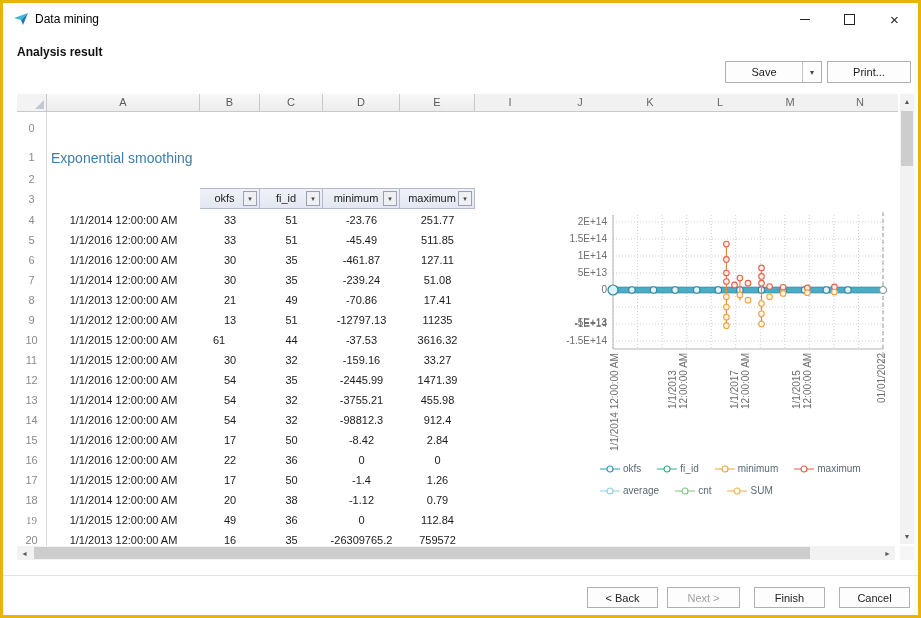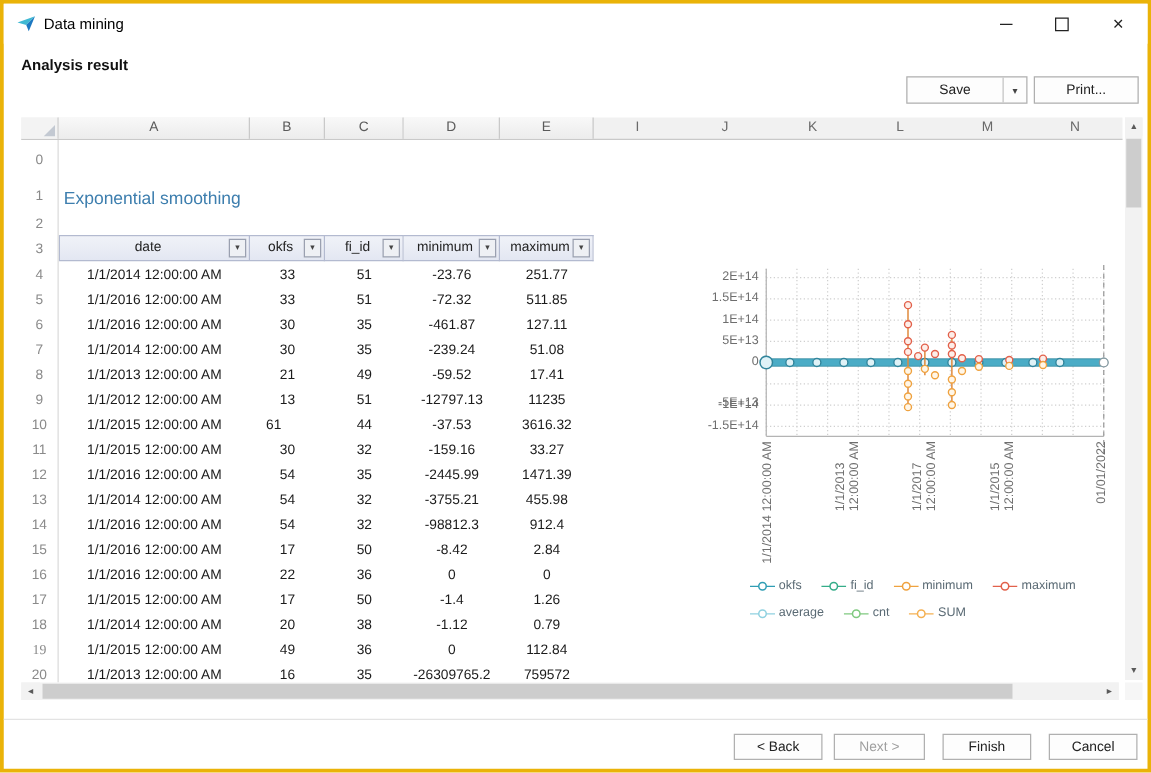--- a/index.html
+++ b/index.html
@@ -141,58 +141,57 @@
       <div class="rn" style="height: 20px; line-height: 20px;">15</div>
       <div class="rn" style="height: 20px; line-height: 20px;">16</div>
       <div class="rn" style="height: 20px; line-height: 20px;">17</div>
       <div class="rn" style="height: 20px; line-height: 20px;">18</div>
       <div class="rn" style="height: 20px; line-height: 20px; font-family: Liberation Serif, serif;">19</div>
       <div class="rn" style="height: 20px; line-height: 20px;">20</div>
     </div>
 
   <div id="cells">
       <div class="subt">Exponential smoothing</div>
-      <div class="fhead first" style="left: 0px; width: 153px;"><span class="fht">date</span><div class="fbtn">▾</div></div>
       <div class="fhead" style="left: 153px; width: 60px;"><span class="fht">okfs</span><div class="fbtn">▾</div></div>
       <div class="fhead" style="left: 213px; width: 63px;"><span class="fht">fi_id</span><div class="fbtn">▾</div></div>
       <div class="fhead" style="left: 276px; width: 77px;"><span class="fht">minimum</span><div class="fbtn">▾</div></div>
       <div class="fhead" style="left: 353px; width: 75px;"><span class="fht">maximum</span><div class="fbtn">▾</div></div>
       <div class="drow" style="top: 98px;">
         <div class="dcell" style="left: 0px; width: 153px;">1/1/2014 12:00:00 AM</div>
         <div class="dcell" style="left: 153px; width: 60px;">33</div>
         <div class="dcell" style="left: 213px; width: 63px;">51</div>
         <div class="dcell" style="left: 276px; width: 77px;">-23.76</div>
         <div class="dcell" style="left: 353px; width: 75px;">251.77</div>
       </div>
       <div class="drow" style="top: 118px;">
         <div class="dcell" style="left: 0px; width: 153px;">1/1/2016 12:00:00 AM</div>
         <div class="dcell" style="left: 153px; width: 60px;">33</div>
         <div class="dcell" style="left: 213px; width: 63px;">51</div>
-        <div class="dcell" style="left: 276px; width: 77px;">-72.32</div>
+        <div class="dcell" style="left: 276px; width: 77px;">-45.49</div>
         <div class="dcell" style="left: 353px; width: 75px;">511.85</div>
       </div>
       <div class="drow" style="top: 138px;">
         <div class="dcell" style="left: 0px; width: 153px;">1/1/2016 12:00:00 AM</div>
         <div class="dcell" style="left: 153px; width: 60px;">30</div>
         <div class="dcell" style="left: 213px; width: 63px;">35</div>
         <div class="dcell" style="left: 276px; width: 77px;">-461.87</div>
         <div class="dcell" style="left: 353px; width: 75px;">127.11</div>
       </div>
       <div class="drow" style="top: 158px;">
         <div class="dcell" style="left: 0px; width: 153px;">1/1/2014 12:00:00 AM</div>
         <div class="dcell" style="left: 153px; width: 60px;">30</div>
         <div class="dcell" style="left: 213px; width: 63px;">35</div>
         <div class="dcell" style="left: 276px; width: 77px;">-239.24</div>
         <div class="dcell" style="left: 353px; width: 75px;">51.08</div>
       </div>
       <div class="drow" style="top: 178px;">
         <div class="dcell" style="left: 0px; width: 153px;">1/1/2013 12:00:00 AM</div>
         <div class="dcell" style="left: 153px; width: 60px;">21</div>
         <div class="dcell" style="left: 213px; width: 63px;">49</div>
-        <div class="dcell" style="left: 276px; width: 77px;">-59.52</div>
+        <div class="dcell" style="left: 276px; width: 77px;">-70.86</div>
         <div class="dcell" style="left: 353px; width: 75px;">17.41</div>
       </div>
       <div class="drow" style="top: 198px;">
         <div class="dcell" style="left: 0px; width: 153px;">1/1/2012 12:00:00 AM</div>
         <div class="dcell" style="left: 153px; width: 60px;">13</div>
         <div class="dcell" style="left: 213px; width: 63px;">51</div>
         <div class="dcell" style="left: 276px; width: 77px;">-12797.13</div>
         <div class="dcell" style="left: 353px; width: 75px;">11235</div>
       </div>
       <div class="drow" style="top: 218px;">

